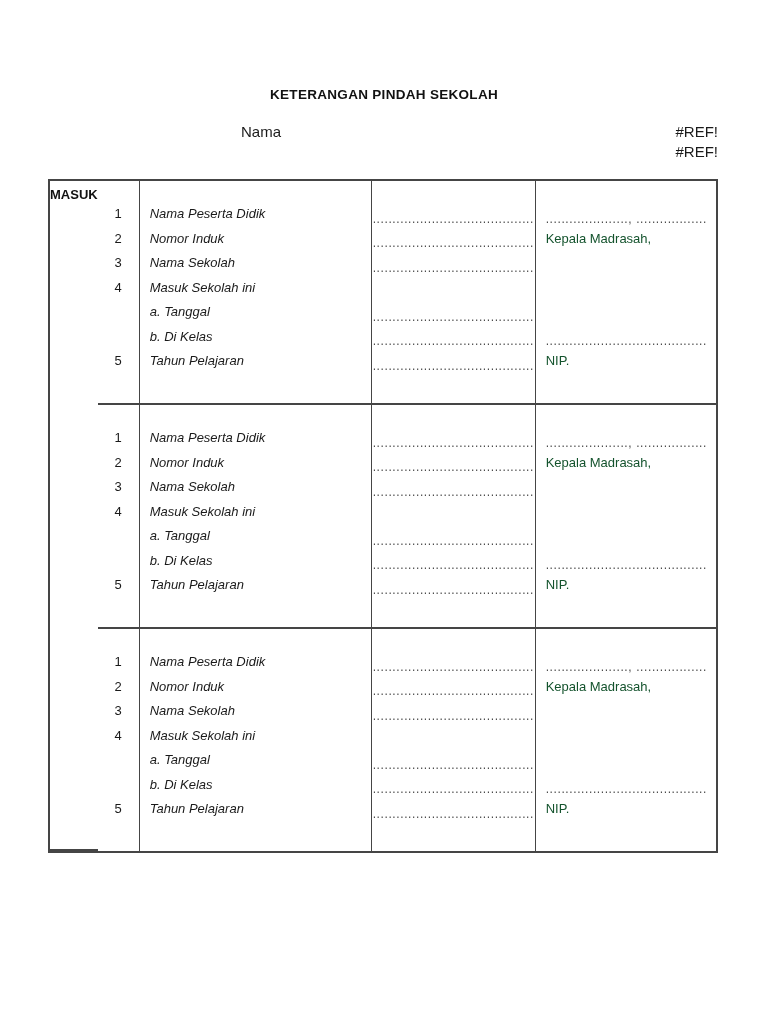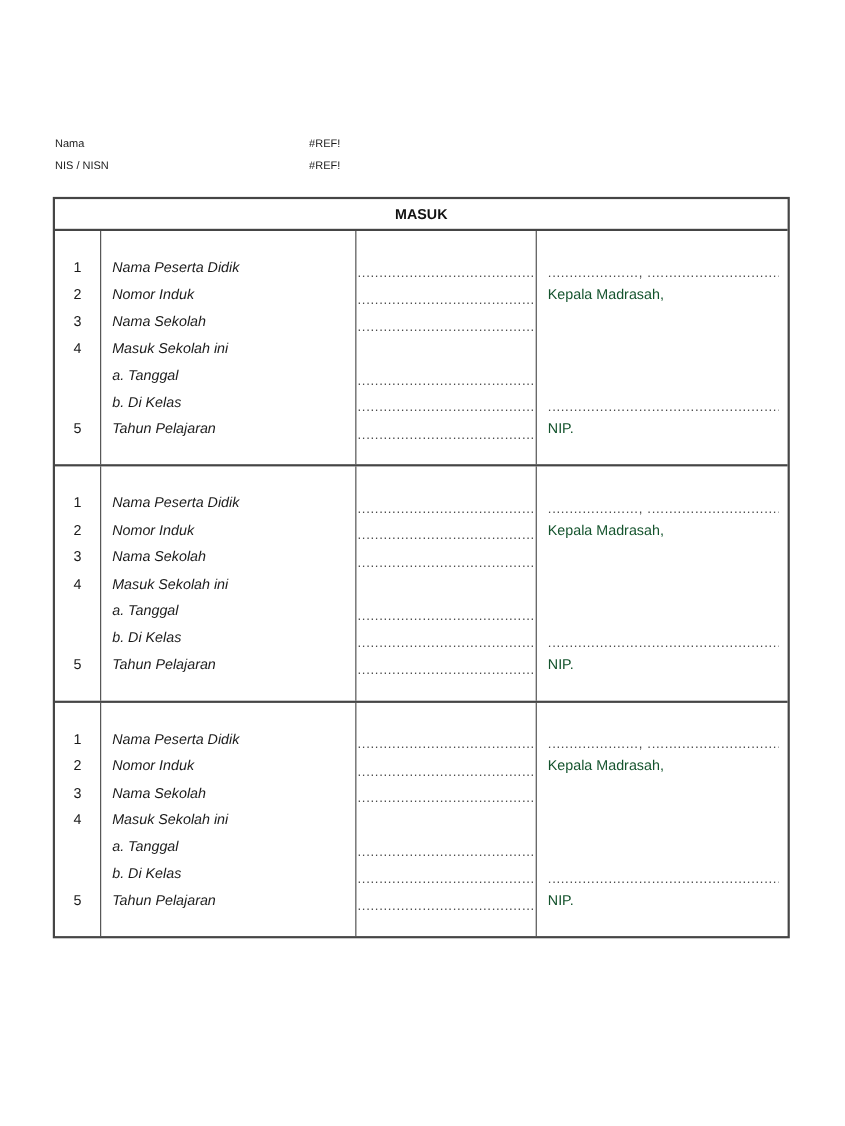--- a/index.html
+++ b/index.html
@@ -19,31 +19,31 @@
     font-size: 13.5px;
     font-weight: bold;
     letter-spacing: 0.3px;
     color: #111;
   }
 
   .info-block {
     position: absolute;
     top: 122px; left: 50px; right: 50px;
   }
-  .info-row { display: flex; line-height: 20px; font-size: 10px; }
+  .info-row { display: flex; line-height: 20px; font-size: 15px; text-align: right; }
   .info-label { width: 231px; flex: 0 0 231px; }
   .info-value { flex: 1; }
 
   .masuk-table {
     position: absolute;
     left: 48px; top: 179px;
     width: 670px; height: 674px;
     border: 2px solid #454545;
     display: flex;
-    flex-direction: column;
+    flex-direction: row;
     background: #fff;
   }
   .table-header {
     flex: 0 0 28px;
     border-bottom: 2px solid #454545;
     text-align: center;
     font-size: 13px;
     font-weight: bold;
     line-height: 27px;
     color: #111;
@@ -81,28 +81,28 @@
   .col-fill .dots { left: 1px; right: 0; }
   .col-sign .slot { padding-left: 10px; }
   .col-sign .dots { left: 10px; right: 8px; }
   .sign-text { font-size: 13px; color: #14532d; }
 </style>
 </head>
 <body>
 
 <div class="page">
 
+  <div class="doc-title">KETERANGAN PINDAH SEKOLAH</div>
 
   <div class="info-block">
       <div class="info-row">
         <span class="info-label">Nama</span>
         <span class="info-value">#REF!</span>
       </div>
       <div class="info-row">
-        <span class="info-label">NIS / NISN</span>
         <span class="info-value">#REF!</span>
       </div>
     </div>
 
   <div class="masuk-table">
     <div class="table-header">MASUK</div>
     <div id="sections-root" style="display:flex;flex-direction:column;flex:1;">
         <div class="section">
           <div class="col col-no">
             <div class="slot">1</div>

